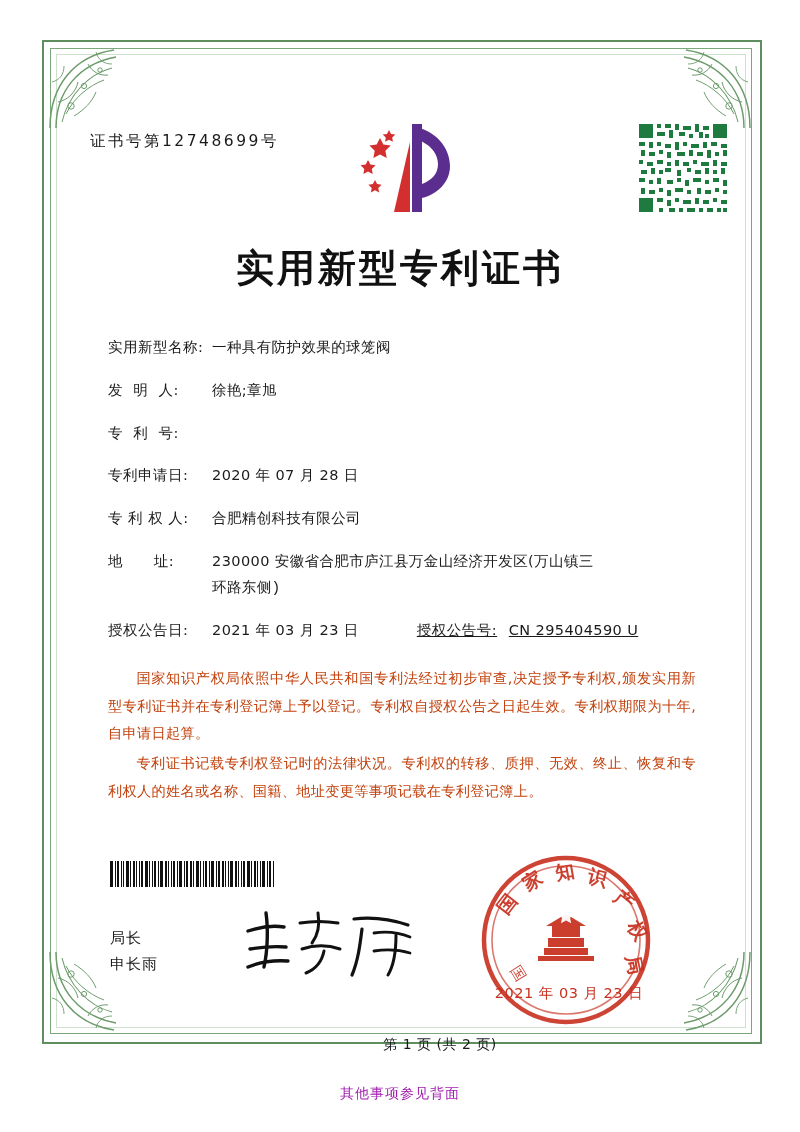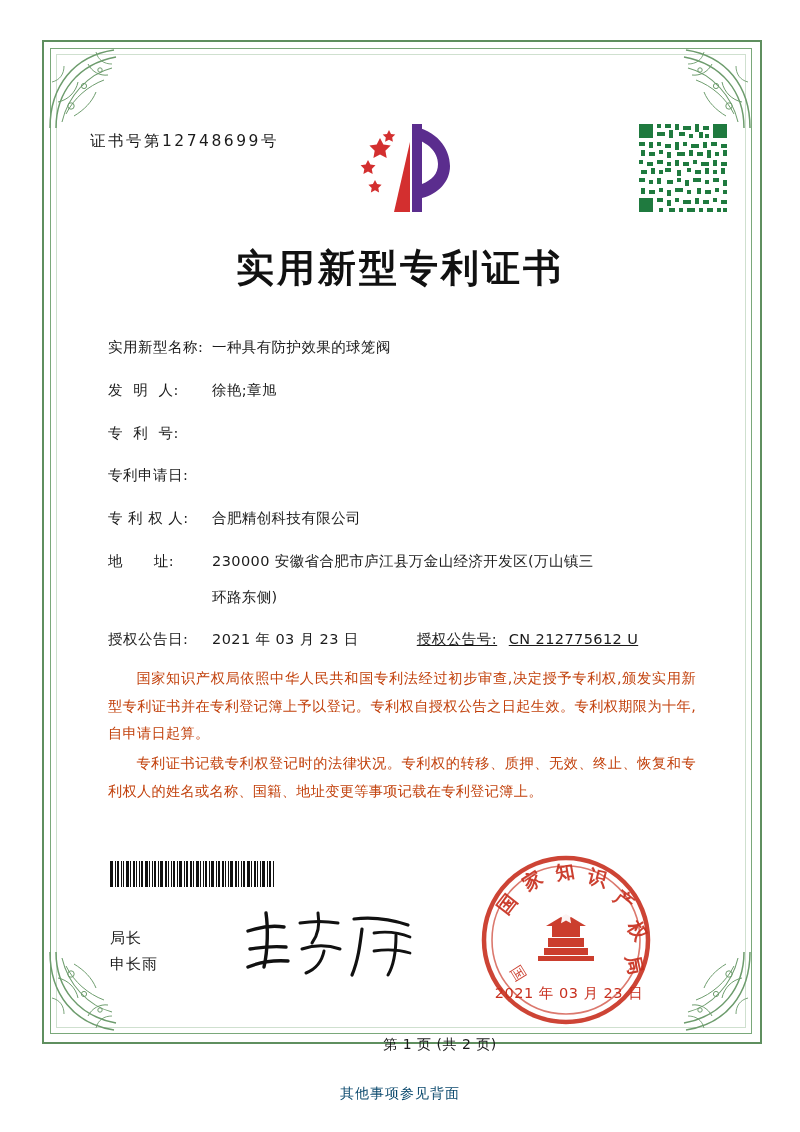--- a/index.html
+++ b/index.html
@@ -106,21 +106,22 @@
     flex: 0 0 104px;
     white-space: pre;
     letter-spacing: 0.5px;
   }
   .field-value {
     flex: 1 1 auto;
     letter-spacing: 0.4px;
   }
   .field-value .cont {
     display: block;
-    margin-top: 14px;
+    margin-top: 5px;
+    font-family: Liberation Mono, monospace;
   }
   .row-inline { display: flex; }
   .row-inline .seg2 { margin-left: 58px; display: flex; text-decoration: underline; }
   .row-inline .seg2 .field-label { width: 92px; flex: 0 0 92px; }
 
   
   .paras {
     position: absolute;
     left: 108px; top: 665px;
     width: 588px;
@@ -193,21 +194,21 @@
     padding-left: 40px;
   }
   .footer-note {
     position: absolute;
     left: 0; top: 1085px;
     width: 800px;
     text-align: center;
     font-size: 14px;
     font-family: "DejaVu Sans", sans-serif;
     letter-spacing: 1px;
-    color: #0c4a6e;
+    color: #a21caf;
   }
 </style>
 </head>
 <body>
 
 <div class="cert-page">
 
   <div class="border-outer"></div>
   <div class="border-inner"></div>
   <div class="border-hair"></div>
@@ -411,20 +412,21 @@
       <div class="field-label">发  明  人:</div>
       <div class="field-value">徐艳;章旭</div>
     </div>
 
     <div class="field-row">
       <div class="field-label">专  利  号:</div>
     </div>
 
     <div class="field-row">
       <div class="field-label">专利申请日:</div>
+      <div class="field-value">2020 年 07 月 28 日</div>
     </div>
 
     <div class="field-row">
       <div class="field-label">专 利 权 人:</div>
       <div class="field-value">合肥精创科技有限公司</div>
     </div>
 
     <div class="field-row">
       <div class="field-label">地      址:</div>
       <div class="field-value">
@@ -433,21 +435,21 @@
       </div>
     </div>
 
     <div class="field-row row-inline">
       <div style="display:flex;">
         <div class="field-label">授权公告日:</div>
         <div class="field-value">2021 年 03 月 23 日</div>
       </div>
       <div class="seg2">
         <div class="field-label">授权公告号:</div>
-        <div class="field-value">CN 212775612 U</div>
+        <div class="field-value">CN 295404590 U</div>
       </div>
     </div>
 
   </div>
 
   <div class="paras">
     <p>国家知识产权局依照中华人民共和国专利法经过初步审查,决定授予专利权,颁发实用新型专利证书并在专利登记簿上予以登记。专利权自授权公告之日起生效。专利权期限为十年,自申请日起算。</p>
     <p>专利证书记载专利权登记时的法律状况。专利权的转移、质押、无效、终止、恢复和专利权人的姓名或名称、国籍、地址变更等事项记载在专利登记簿上。</p>
   </div>
 

